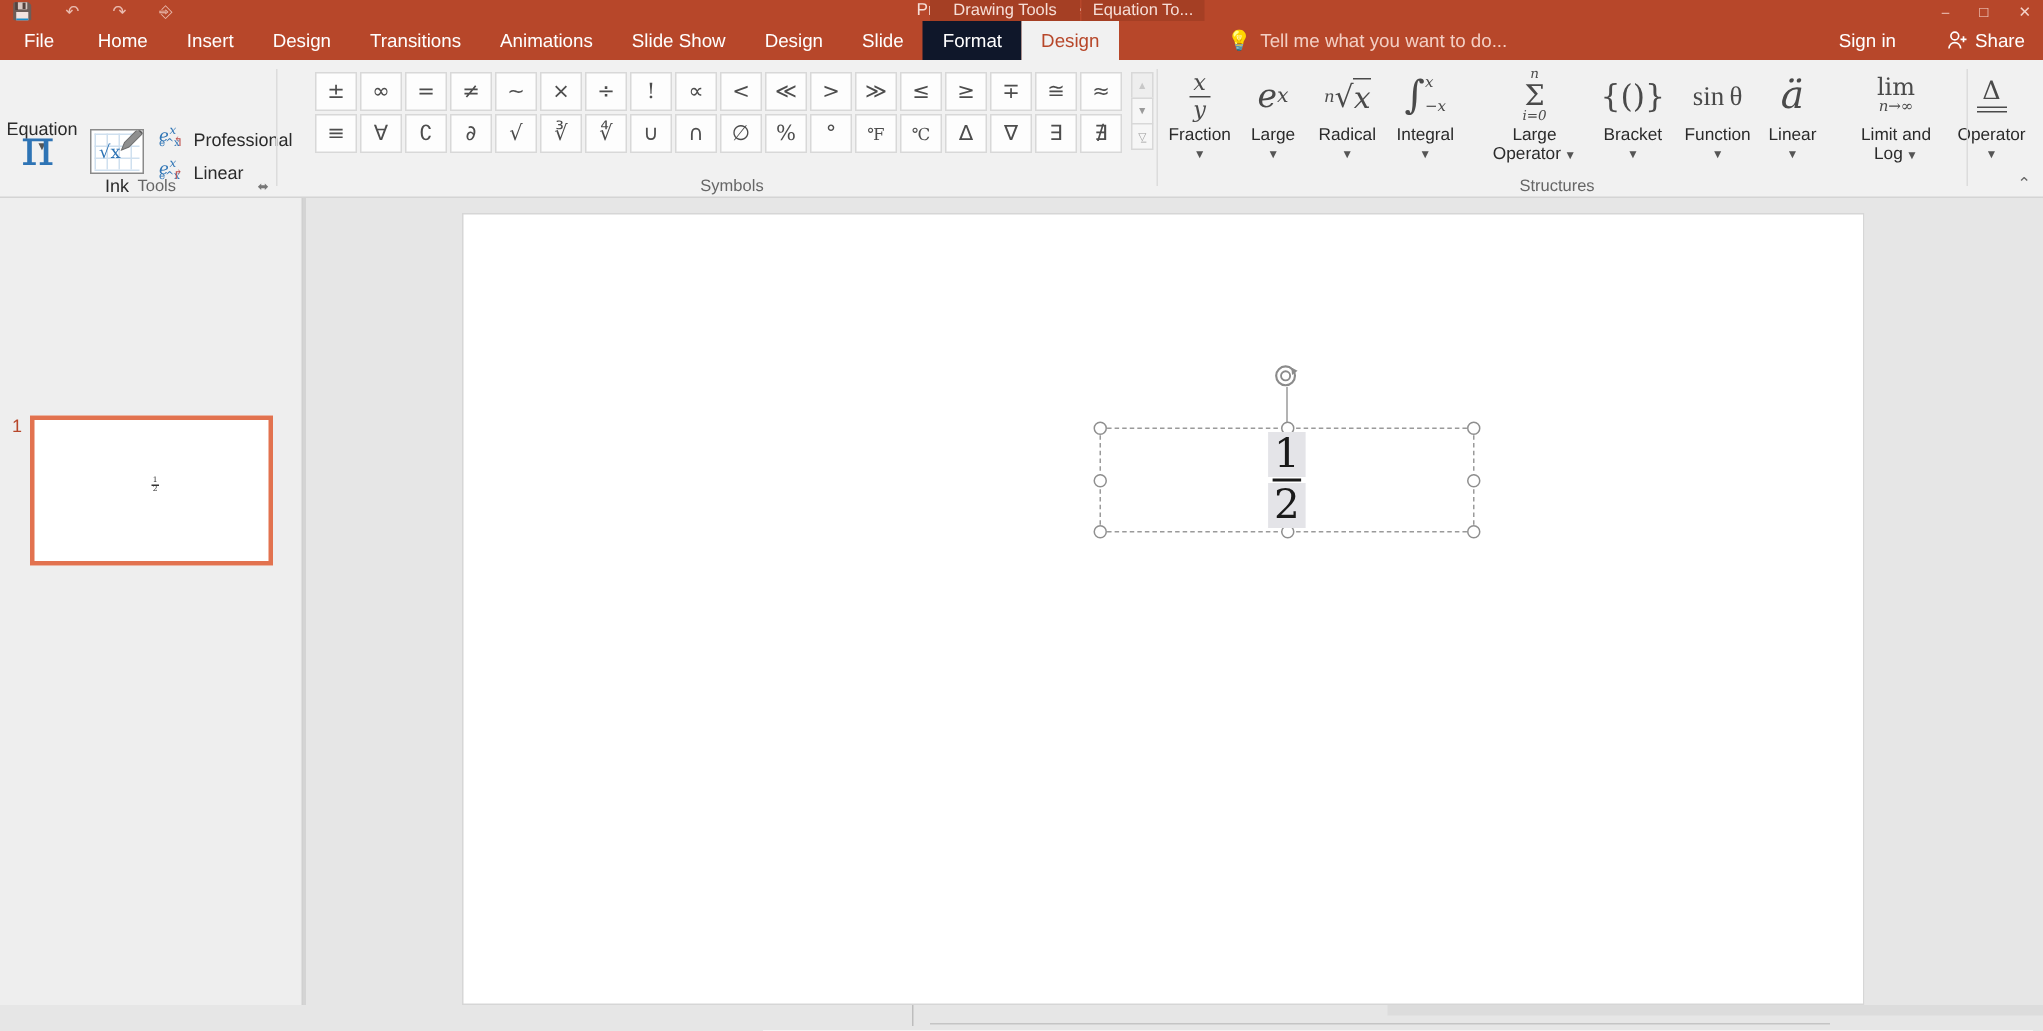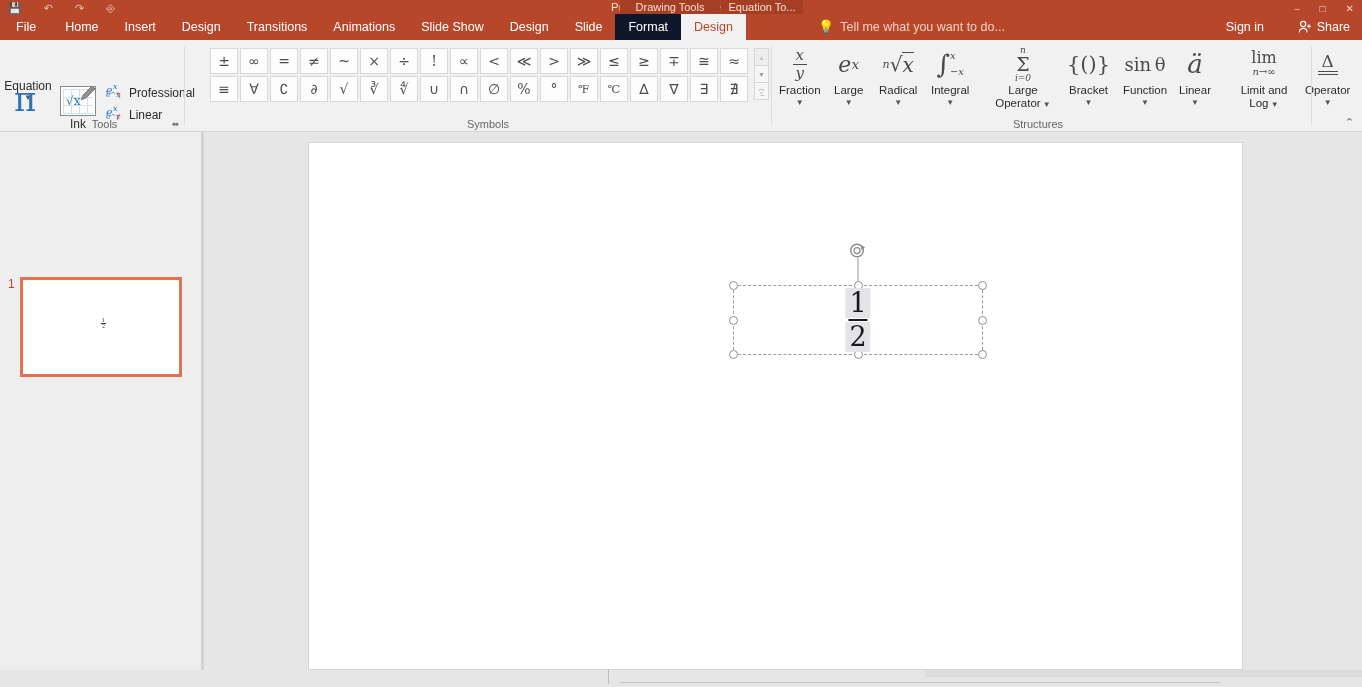--- a/index.html
+++ b/index.html
@@ -429,21 +429,21 @@
         </div>
       </div>
 
       <div class="st" style="left:294px;">
         <div class="icon" style="font-size:21px;">{()}</div>
         <div class="cap">Bracket</div>
         <div class="dn">▼</div>
       </div>
 
       <div class="st" style="left:350px;">
-        <div class="icon" style="font-size:18px;">sin θ</div>
+        <div class="icon" style="font-size:18px;font-family:Liberation Serif, serif;">sin θ</div>
         <div class="cap">Function</div>
         <div class="dn">▼</div>
       </div>
 
       <div class="st" style="left:406px;">
         <div class="icon" style="font-size:26px; font-style:italic;">ä</div>
         <div class="cap">Linear</div>
         <div class="dn">▼</div>
       </div>
 

